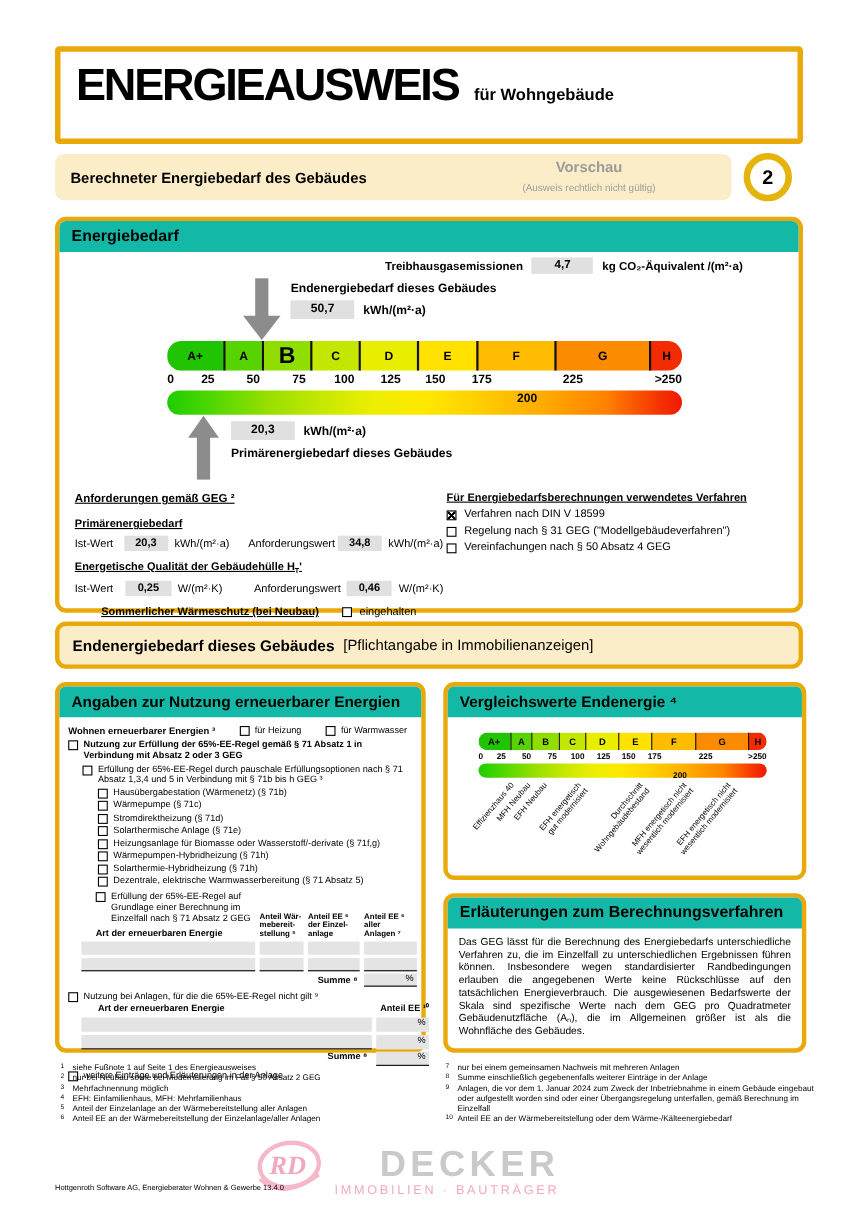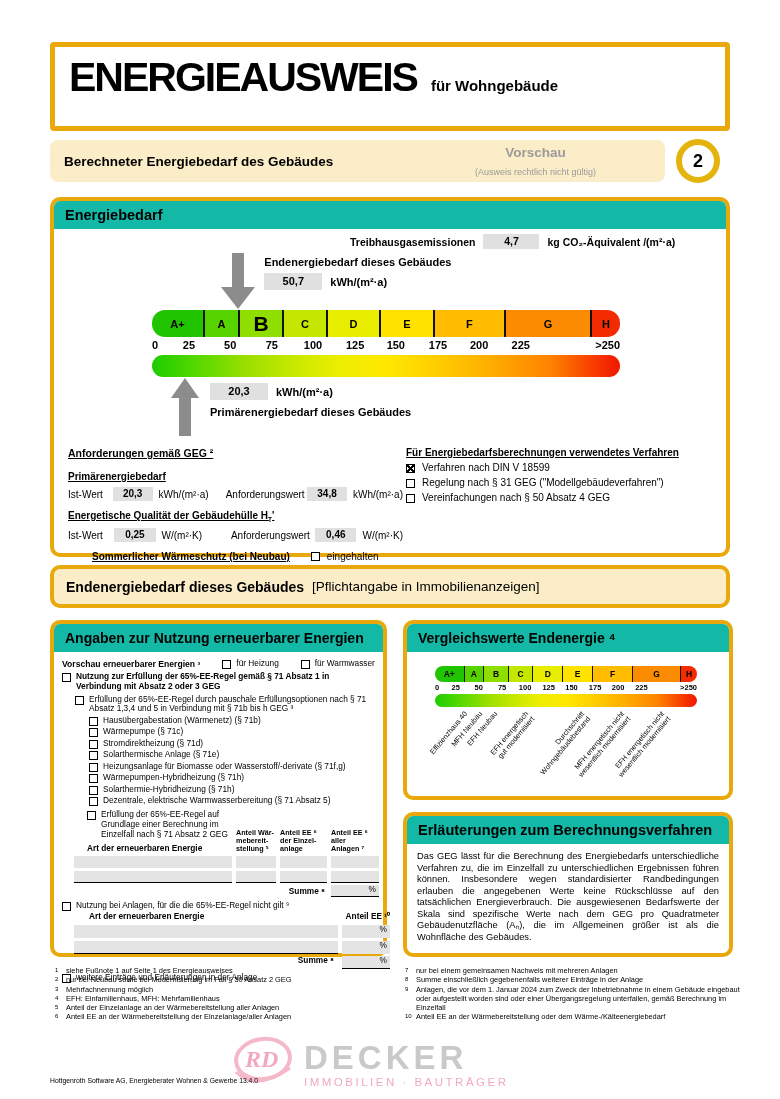--- a/index.html
+++ b/index.html
@@ -61,21 +61,21 @@
   .ticks { position:relative; height:18px; font-weight:bold; font-size:11px; }
   .tick { position:absolute; top:2px; }
   .tick:nth-child(1){ left:0; }
   .tick:nth-child(2){ left:7.9%; transform:translateX(-50%); }
   .tick:nth-child(3){ left:16.7%; transform:translateX(-50%); }
   .tick:nth-child(4){ left:25.6%; transform:translateX(-50%); }
   .tick:nth-child(5){ left:34.4%; transform:translateX(-50%); }
   .tick:nth-child(6){ left:43.4%; transform:translateX(-50%); }
   .tick:nth-child(7){ left:52.1%; transform:translateX(-50%); }
   .tick:nth-child(8){ left:61.1%; transform:translateX(-50%); }
-  .tick:nth-child(9){ left:69.9%; transform:translateX(-50%); }
+  .tick:nth-child(9){ left:69.9%; transform:translateX(-50%);margin-top:17px; }
   .tick:nth-child(10){ left:78.8%; transform:translateX(-50%); }
   .tick:nth-child(11){ right:0; }
   .grad-band { height:22px; border-radius:12px;
     background:linear-gradient(90deg,#1ECC00 0%,#52D800 9%,#9ADF00 20%,#C6E800 30%,#EDEE00 40%,#FFE800 50%,#FFD000 60%,#FFAE00 72%,#FF8300 85%,#F53000 96%,#F01800 100%); }
 
   .arrow-down { position:absolute; bottom:calc(100% + 1px); left:calc(18.4% - 17px); width:34px; height:56px; }
   .arrow-down .stem { position:absolute; left:11px; top:0; width:12px; height:35px; background:#8C8C8C; }
   .arrow-down .head { position:absolute; left:0; top:34px; width:0; height:0;
     border-left:17px solid transparent; border-right:17px solid transparent; border-top:22px solid #8C8C8C; }
   .end-label { position:absolute; bottom:calc(100% + 42px); left:24%; font-weight:bold; font-size:11px; white-space:nowrap; }
@@ -171,21 +171,21 @@
   .fn-col { position:absolute; top:966px; width:338px; font-size:7.4px; line-height:1.25; }
   .fn-left { left:55px; } .fn-right { left:405px; }
   .fn { display:flex; }
   .fn sup { width:11px; flex:none; text-align:left; font-size:6px; padding-top:1px; }
   .fn span { display:block; }
 
   
   .software-line { position:absolute; left:50px; top:1077px; font-size:6.8px; }
   .logo { position:absolute; left:230px; top:1034px; display:flex; align-items:center; }
   .logo-text { margin-left:8px; }
-  .logo-name { font-size:33px; letter-spacing:4px; color:#C9C9C9; font-weight:bold; line-height:1; }
+  .logo-name { font-size:33px; letter-spacing:4px; color:#C9C9C9; font-weight:bold; line-height:1;text-align:right; }
   .logo-tag { font-size:11.5px; letter-spacing:2.5px; color:#F2A9BE; margin-top:2px; }
 </style>
 </head>
 <body>
 
 <div class="page">
 
   <div class="header-box">
     <div class="title-row">
       <span class="main-title">ENERGIEAUSWEIS</span>
@@ -326,21 +326,21 @@
 
   <div class="final-bar gold">
     <span class="t">Endenergiebedarf dieses Gebäudes</span>
     <span class="n">[Pflichtangabe in Immobilienanzeigen]</span>
   </div>
 
   <div class="renew-box gold">
     <div class="cream-head">Angaben zur Nutzung erneuerbarer Energien</div>
     <div class="renew-body">
       <div class="usage-row">
-        <span class="lbl">Vorschau erneuerbarer Energien ³</span>
+        <span class="lbl">Wohnen erneuerbarer Energien ³</span>
         <span class="opt">
           <span class="checkbox"></span>
           <span>für Heizung</span>
         </span>
         <span class="opt">
           <span class="checkbox"></span>
           <span>für Warmwasser</span>
         </span>
       </div>
 

